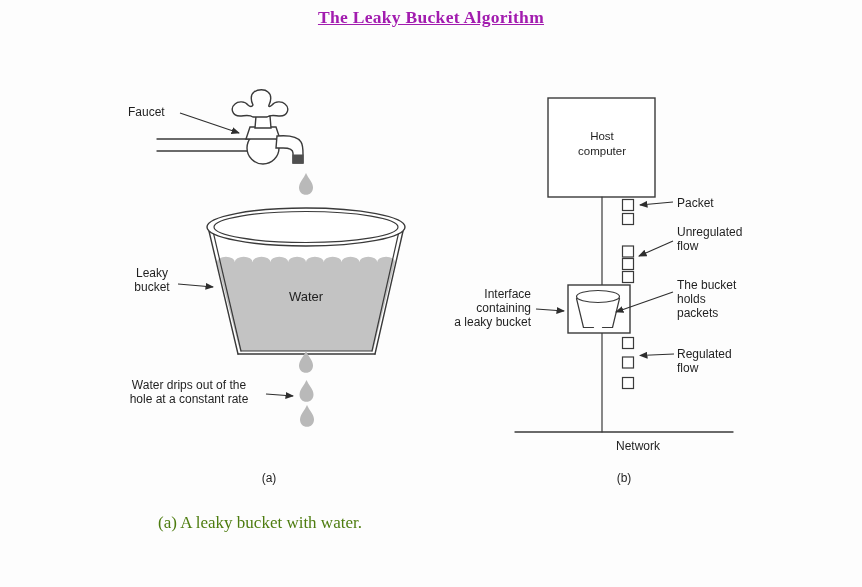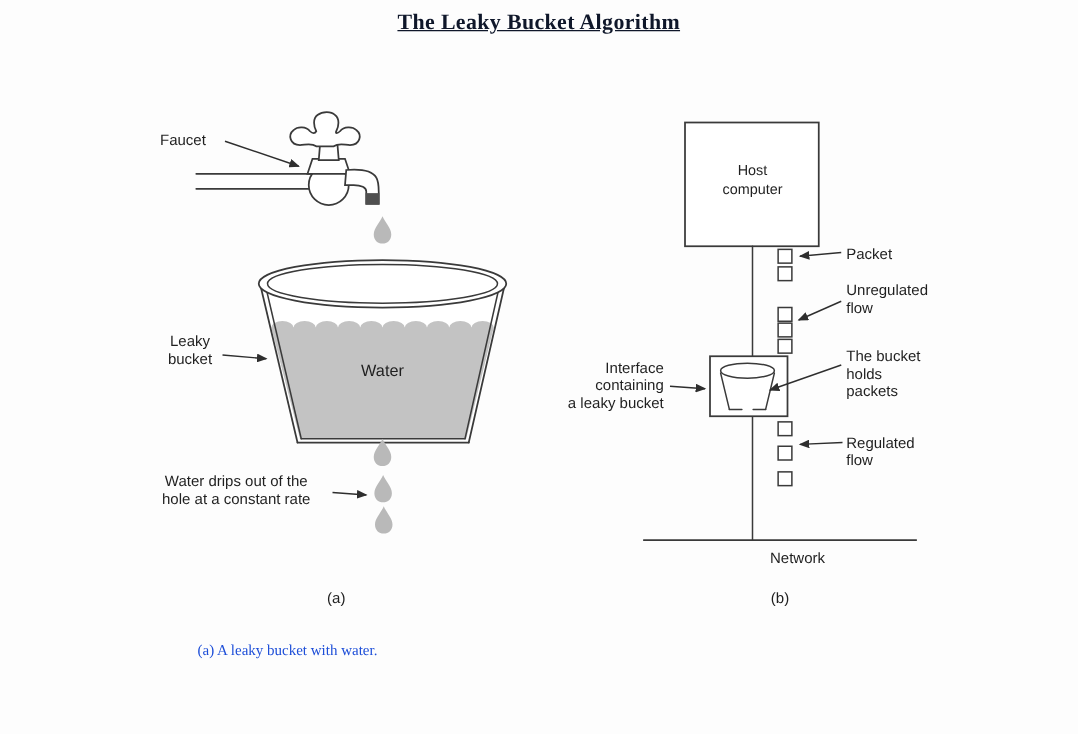--- a/index.html
+++ b/index.html
@@ -4,26 +4,26 @@
 <style>
   html,body { margin:0; padding:0; }
   .canvas {
     position:relative; width:862px; height:587px;
     background:#fdfdfd; overflow:hidden;
     font-family:"Liberation Sans", sans-serif;
   }
   .title {
     position:absolute; top:7px; left:0; width:862px;
     text-align:center; font-family:"Liberation Serif", serif;
-    font-weight:bold; font-size:17.5px; color:#0f172a;
+    font-weight:bold; font-size:17.5px; color:#a21caf;
     text-decoration:underline; letter-spacing:0.3px;
   }
   .caption {
     position:absolute; top:513px;
-    font-family:"Liberation Serif", serif; font-size:12px; color:#1d4ed8;
+    font-family:"Liberation Serif", serif; font-size:17px; color:#4d7c0f;
     white-space:nowrap;
   }
   .caption-a { left:158px; }
   .caption-b { left:548px; }
   svg { position:absolute; top:0; left:0; }
   .ln   { stroke:#3a3a3a; stroke-width:1.4; fill:none; stroke-linecap:round; }
   .ln2  { stroke:#3a3a3a; stroke-width:1.2; fill:none; stroke-linecap:round; }
   .shape{ stroke:#3a3a3a; stroke-width:1.4; fill:#ffffff; }
   .shape2{ stroke:#3a3a3a; stroke-width:1.2; fill:#ffffff; }
   .arrow{ stroke:#2e2e2e; stroke-width:1.1; fill:none; }

